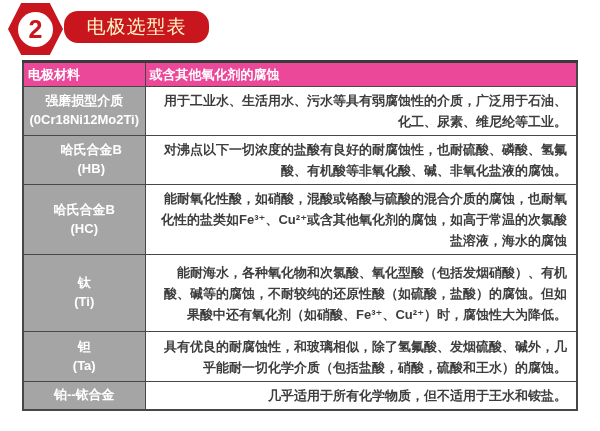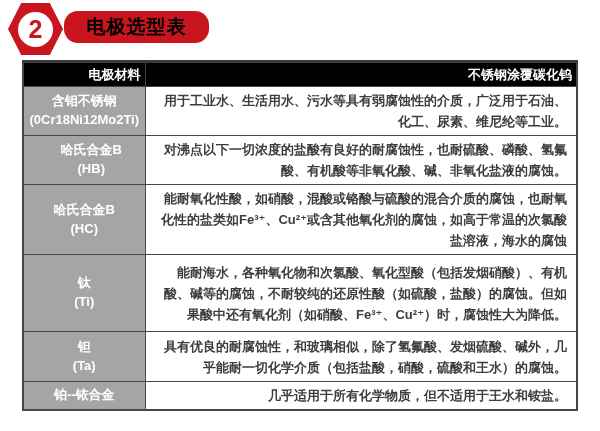--- a/index.html
+++ b/index.html
@@ -30,42 +30,42 @@
   }
   .banner {
     position: absolute; left: 64px; top: 11px;
     width: 145px; height: 32px;
     background: #c9151e;
     border-radius: 14px;
     display: flex; align-items: center; justify-content: center;
     z-index: 1;
   }
   .banner span {
-    color: #000000; font-size: 19px; font-weight: bold; letter-spacing: 1px;
+    color: #fef9c3; font-size: 19px; font-weight: normal; letter-spacing: 1px;
   }
 
   
   table.select-table {
     position: absolute; left: 22px; top: 60px;
     width: 556px;
     border-collapse: collapse;
     table-layout: fixed;
     border: 2px solid #474747;
     border-top: 3px solid #3a3a3a;
   }
   table.select-table col.c1 { width: 122px; }
   table.select-table th, table.select-table td {
     border: 1px solid #474747;
     vertical-align: middle;
   }
   th.hdr {
-    background: #000000;
+    background: #ec4899;
     color: #ffffff;
     font-size: 13px; font-weight: bold;
-    text-align: right;
+    text-align: left;
     height: 25px;
     padding: 2px 4px;
   }
   td.mat {
     background: #a5a5a5;
     color: #ffffff;
     font-size: 13px; font-weight: bold;
     text-align: center;
     padding: 3px 2px;
     line-height: 1.45;
@@ -102,25 +102,25 @@
   </div>
 
   <table class="select-table">
     <colgroup>
         <col class="c1">
         <col class="c2">
       </colgroup>
     <tbody>
         <tr>
       <th class="hdr">电极材料</th>
-      <th class="hdr">不锈钢涂覆碳化钨</th>
+      <th class="hdr">或含其他氧化剂的腐蚀</th>
     </tr>
     <tr class="r1">
       <td class="mat">
-        <div>含钼不锈钢</div>
+        <div>强磨损型介质</div>
         <div>(0Cr18Ni12Mo2Ti)</div>
       </td>
       <td class="desc">用于工业水、生活用水、污水等具有弱腐蚀性的介质，广泛用于石油、化工、尿素、维尼纶等工业。</td>
     </tr>
     <tr class="r2">
       <td class="mat">
         <div>哈氏合金B</div>
         <div>(HB)</div>
       </td>
       <td class="desc">对沸点以下一切浓度的盐酸有良好的耐腐蚀性，也耐硫酸、磷酸、氢氟酸、有机酸等非氧化酸、碱、非氧化盐液的腐蚀。</td>

